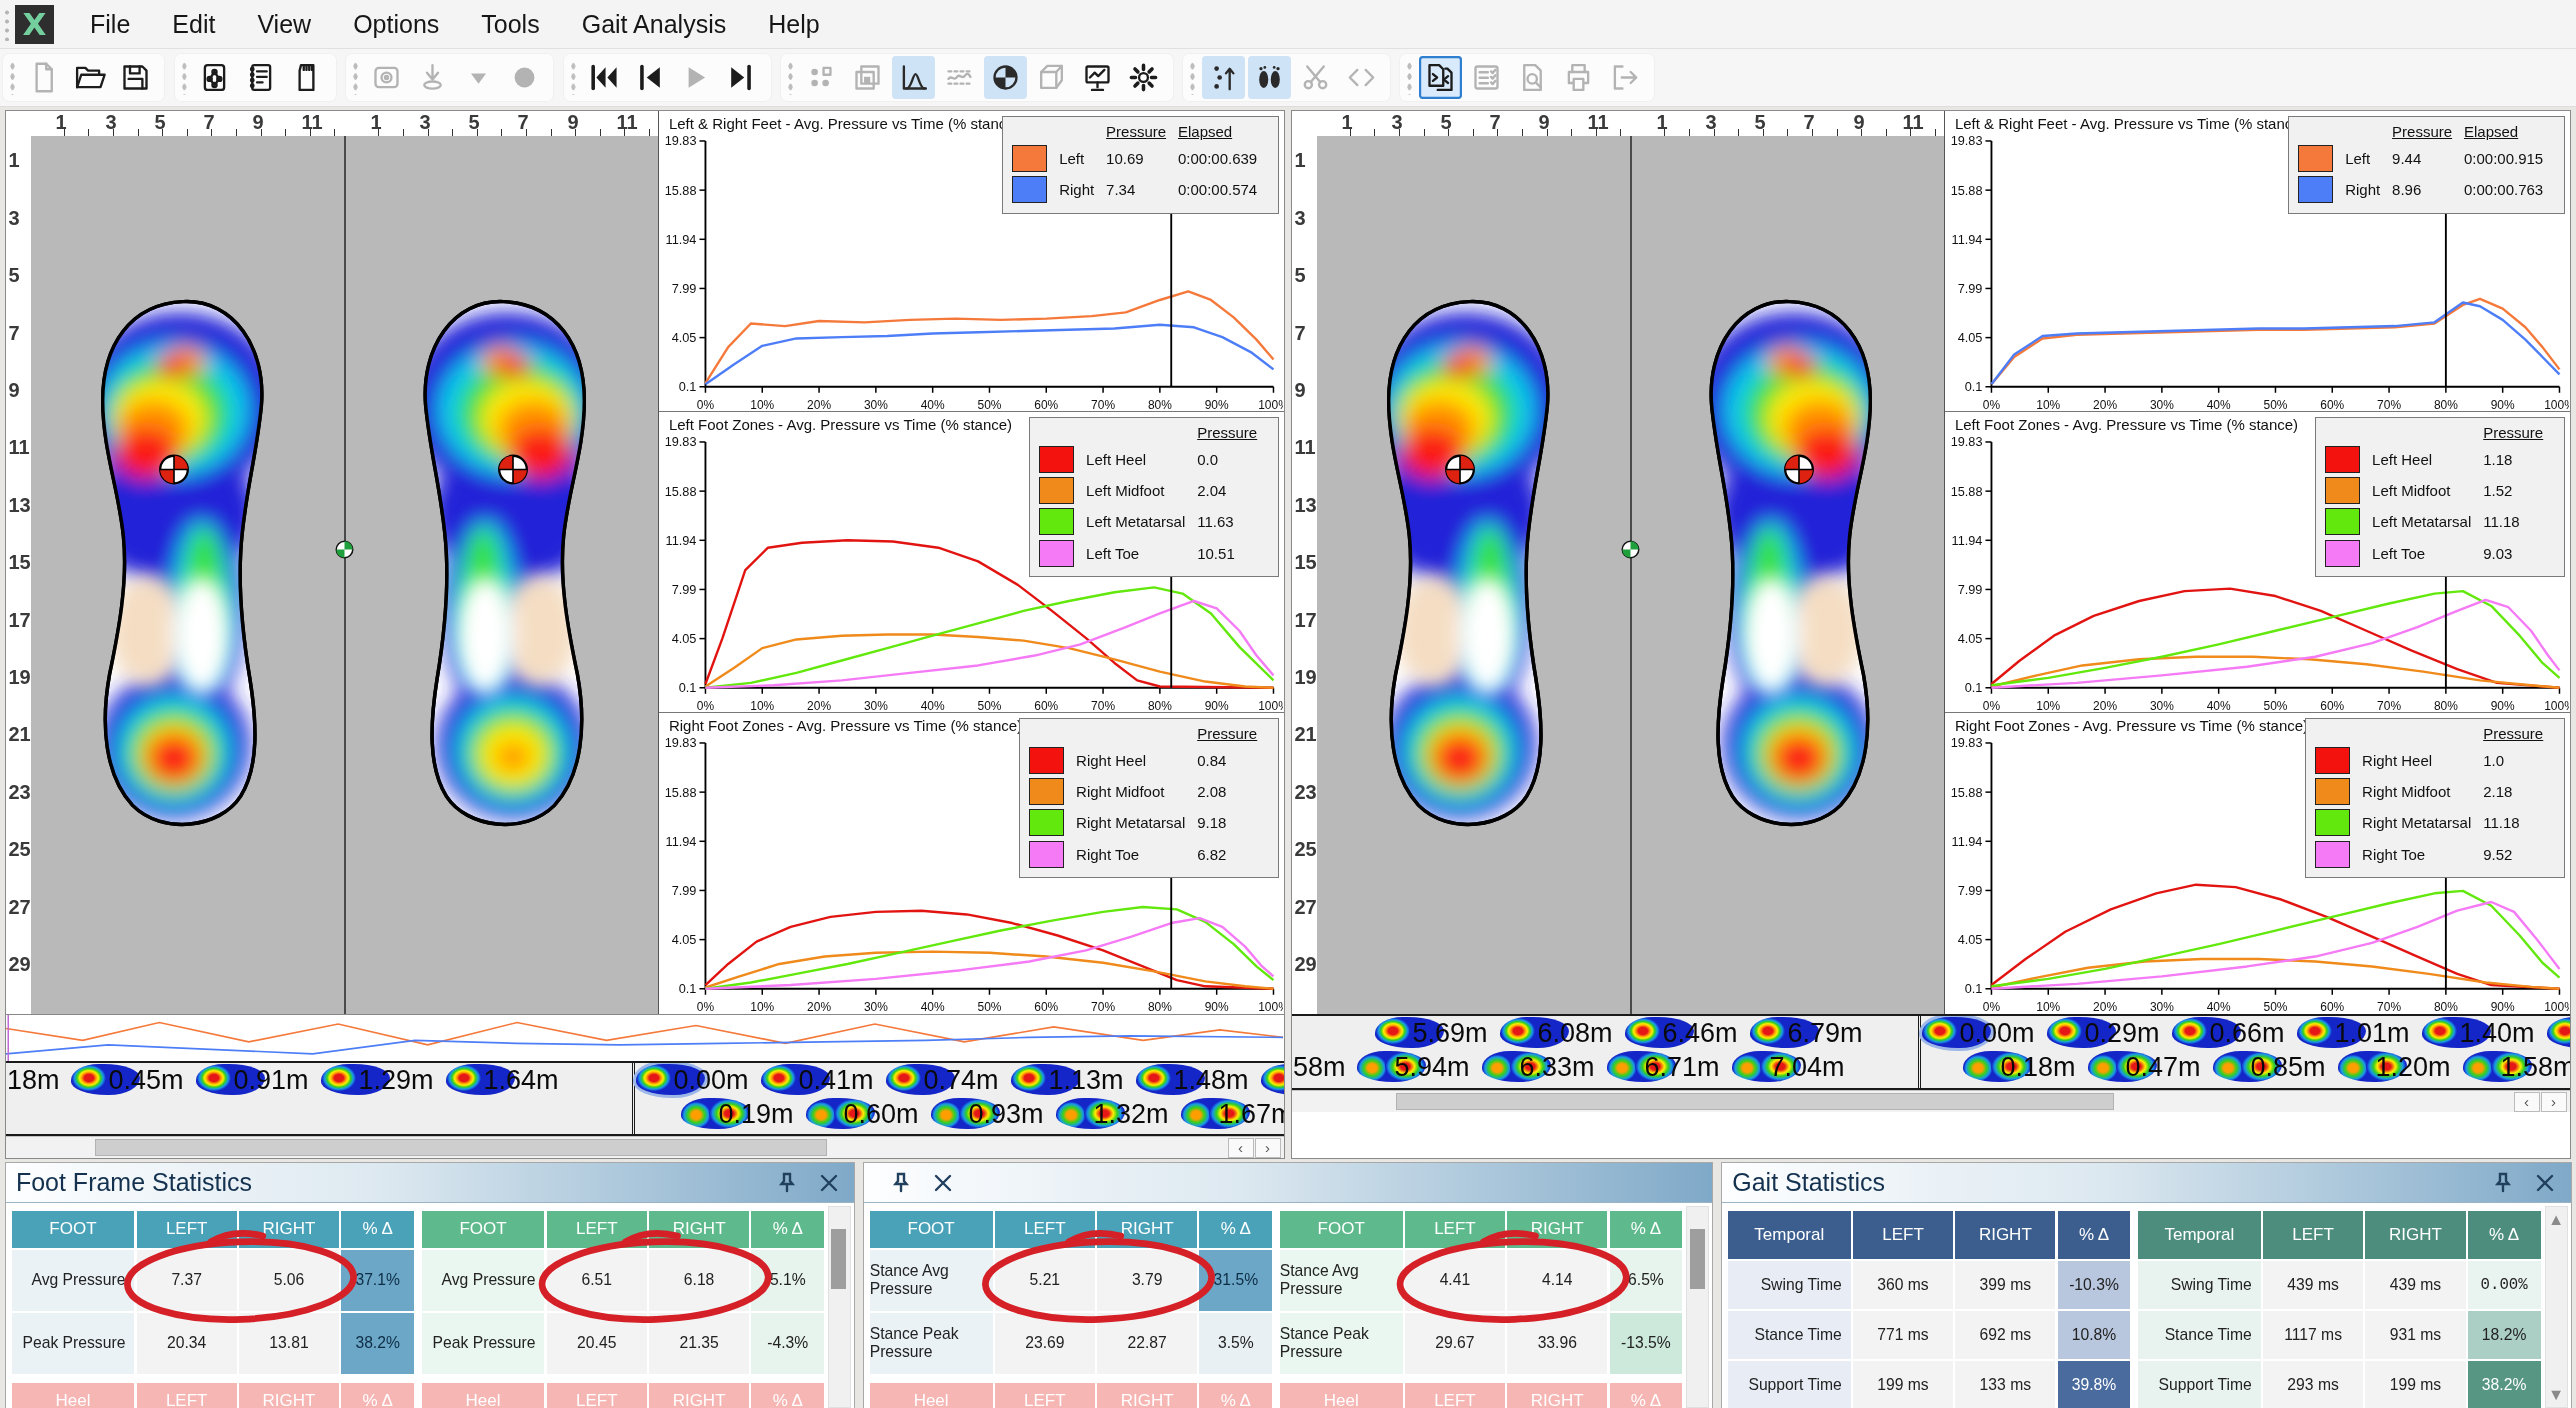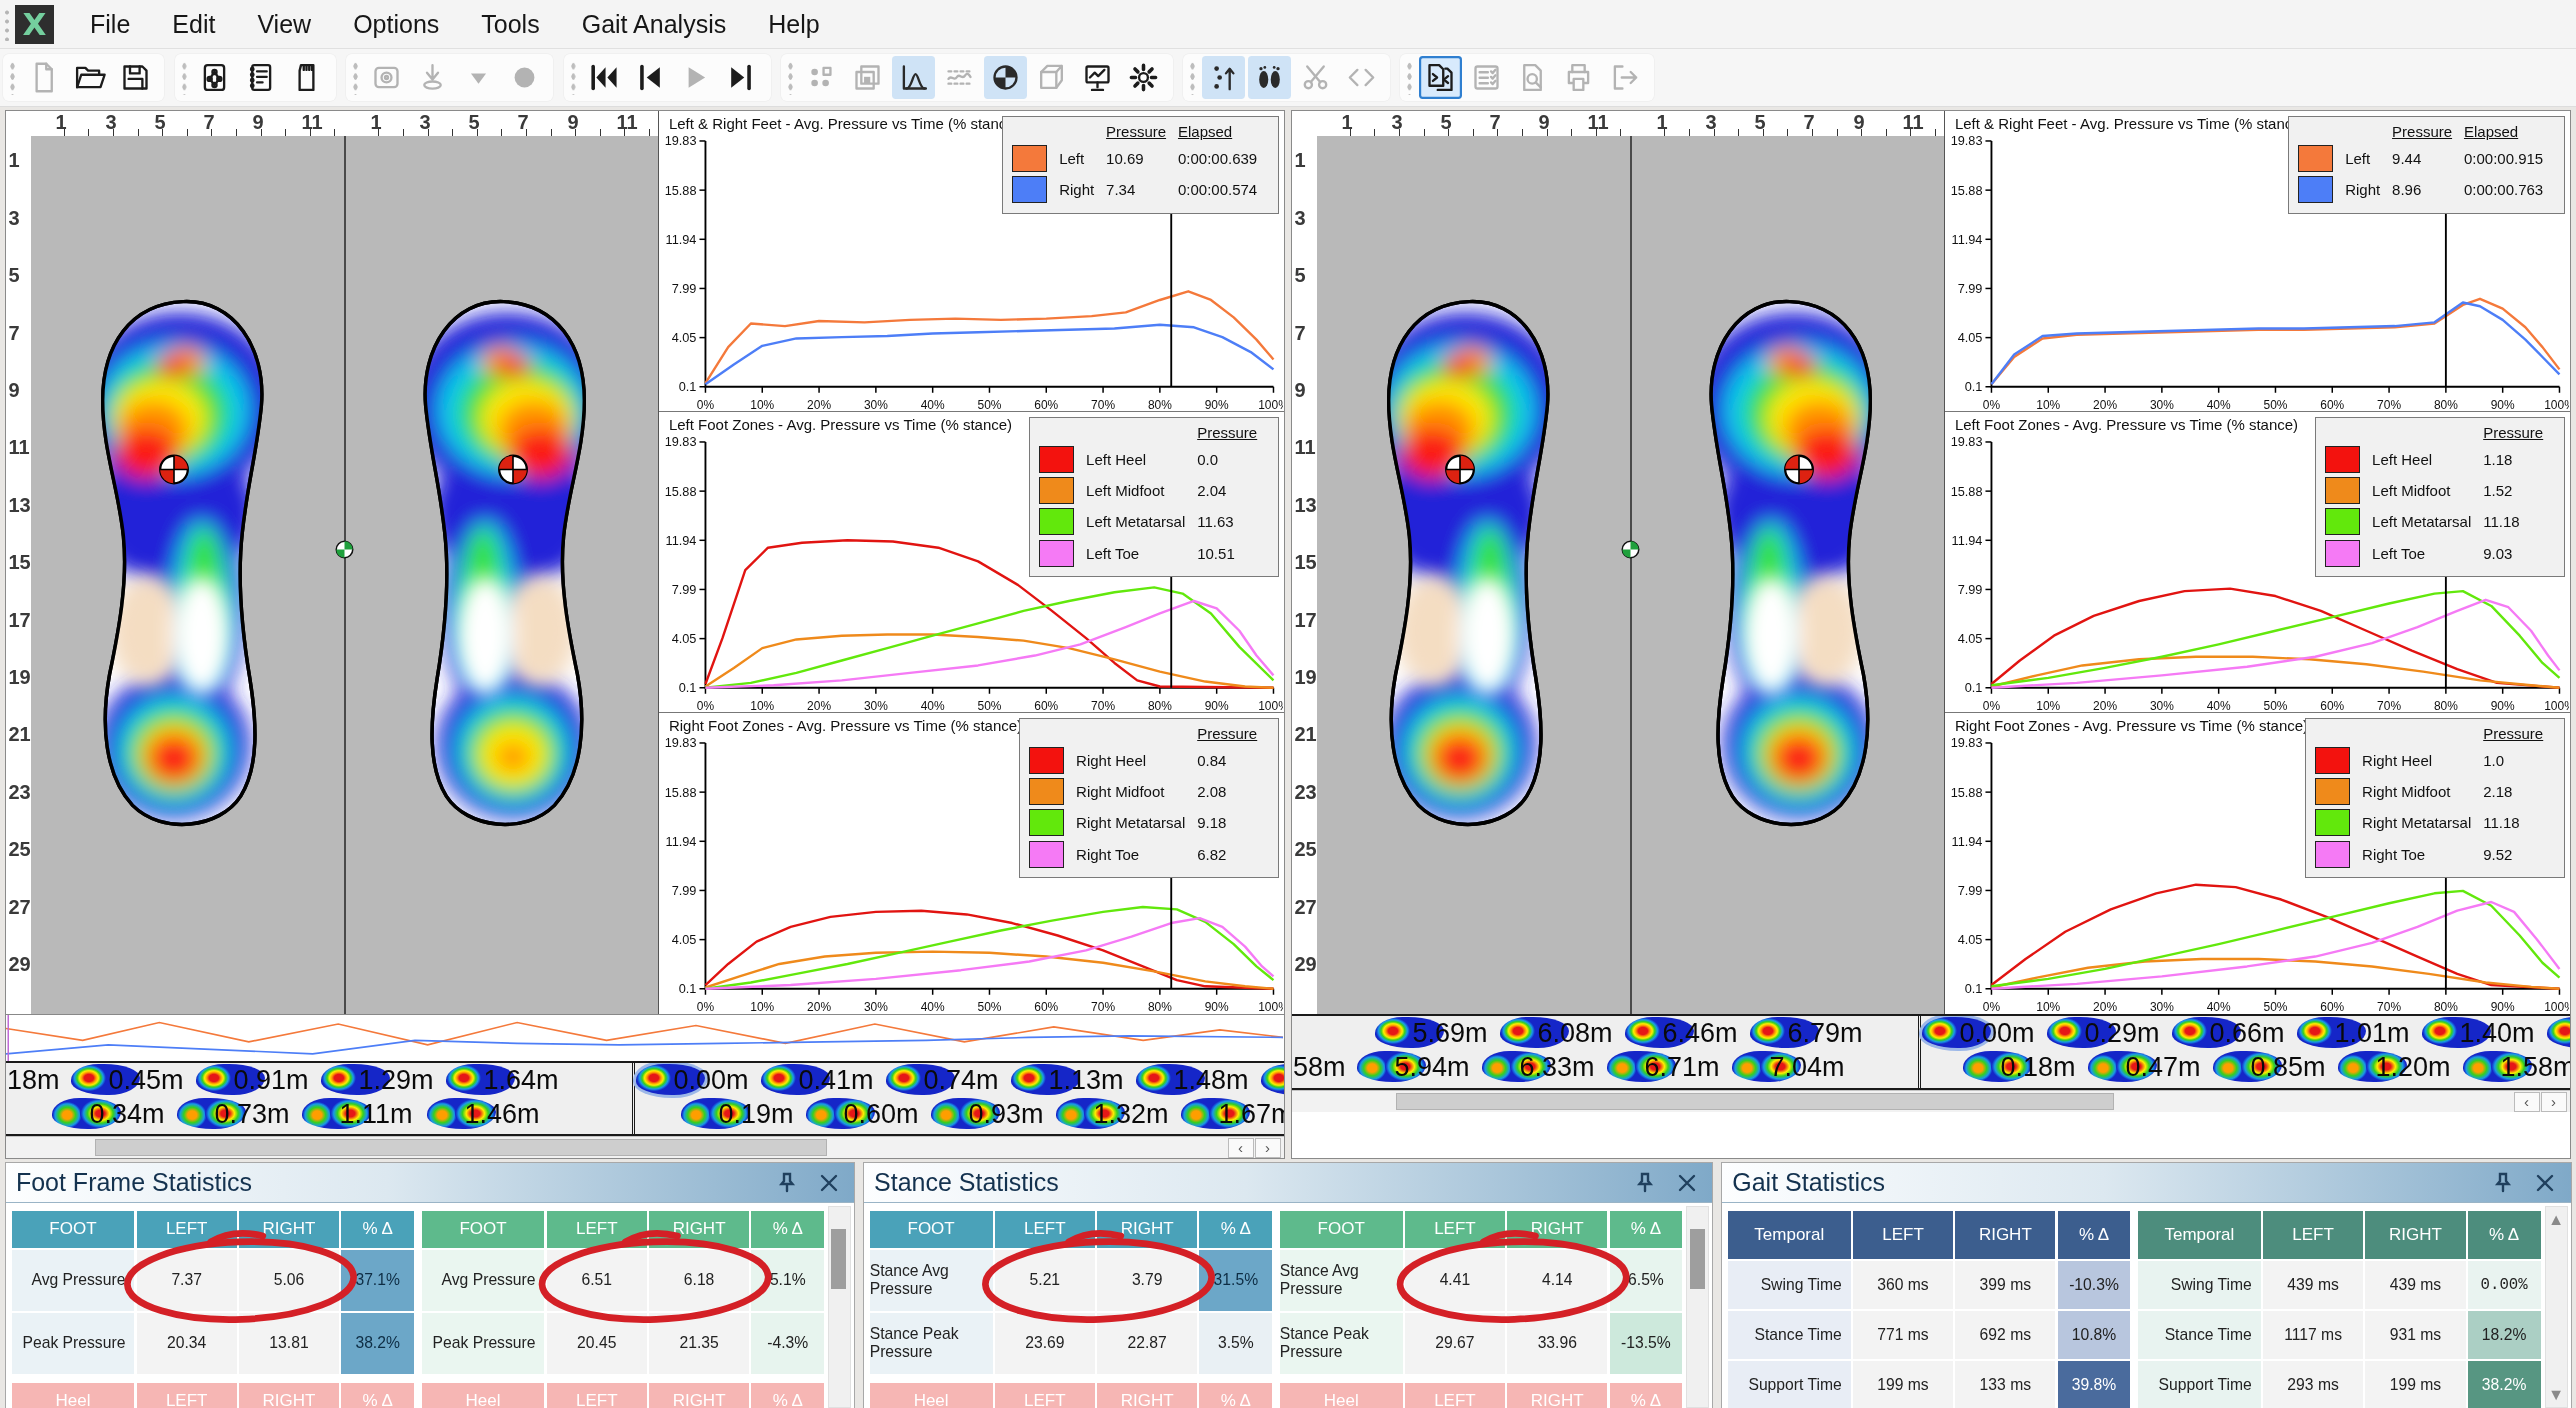--- a/index.html
+++ b/index.html
@@ -768,38 +768,20 @@
             </div>
             <div class="fs-item">
               <div class="thumb "></div>
               <div class="fs-label">1.29m</div>
             </div>
             <div class="fs-item">
               <div class="thumb "></div>
               <div class="fs-label">1.64m</div>
             </div>
           </div>
-          <div class="fs-row" style="padding-left: 45px;">
-            <div class="fs-item">
-              <div class="thumb b"></div>
-              <div class="fs-label">0.34m</div>
-            </div>
-            <div class="fs-item">
-              <div class="thumb b"></div>
-              <div class="fs-label">0.73m</div>
-            </div>
-            <div class="fs-item">
-              <div class="thumb b"></div>
-              <div class="fs-label">1.11m</div>
-            </div>
-            <div class="fs-item">
-              <div class="thumb b"></div>
-              <div class="fs-label">1.46m</div>
-            </div>
-          </div>
         </div>
         <div class="fs-section" style="width: 796px;">
           <div class="fs-row" style="padding-left: 0px;">
             <div class="fs-item sel">
               <div class="thumb "></div>
               <div class="fs-label">0.00m</div>
             </div>
             <div class="fs-item">
               <div class="thumb "></div>
               <div class="fs-label">0.41m</div>
@@ -1413,21 +1395,20 @@
       </div>
       <svg class="circ-overlay" viewBox="0 0 1140 340" preserveAspectRatio="none">
         <ellipse cx="315" cy="158" rx="152" ry="52" fill="none" stroke="#d42026" stroke-width="9" transform="rotate(-2 315 158)"></ellipse>
         <path d="M275 106 q 30 -18 70 -8" fill="none" stroke="#d42026" stroke-width="9" stroke-linecap="round"></path>
         <ellipse cx="872" cy="158" rx="152" ry="52" fill="none" stroke="#d42026" stroke-width="9" transform="rotate(-2 872 158)"></ellipse>
         <path d="M832 106 q 30 -18 70 -8" fill="none" stroke="#d42026" stroke-width="9" stroke-linecap="round"></path>
       </svg>
     </div>
   <div class="stats-panel">
       <div class="stats-header">
-        <div class="stats-title">Stance Statistics</div>
         <div class="hicon">
           <svg viewBox="0 0 24 24">
             <path d="M9 3h6v7l2.5 3h-11L9 10zM12 13v7"></path>
           </svg>
         </div>
         <div class="hicon">
           <svg viewBox="0 0 24 24">
             <path d="M5 5l14 14M19 5L5 19"></path>
           </svg>
         </div>

